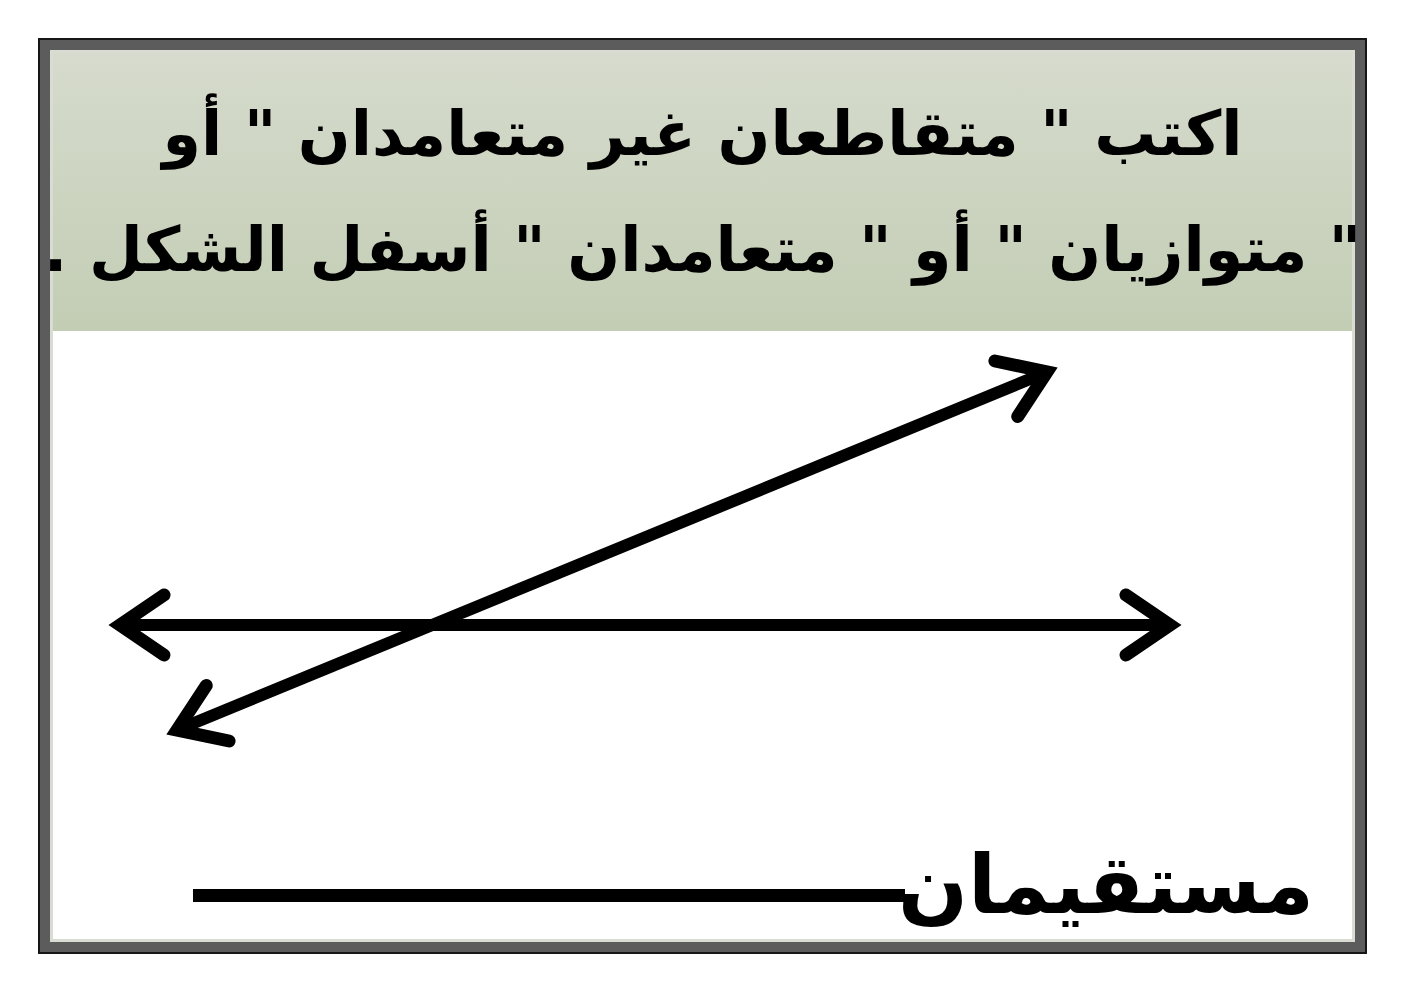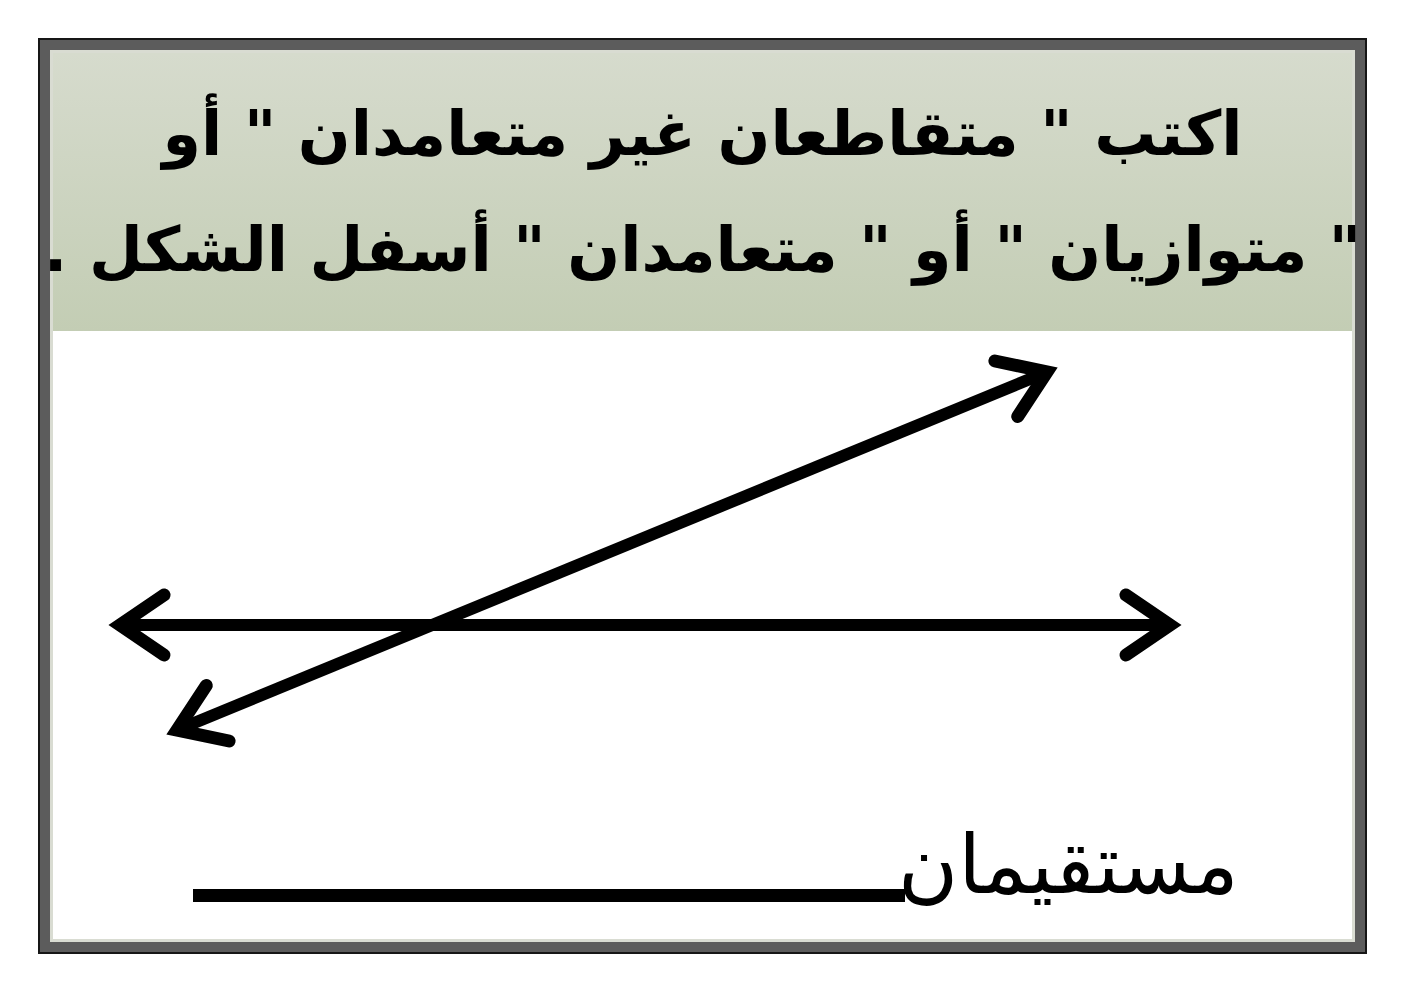--- a/index.html
+++ b/index.html
@@ -52,23 +52,23 @@
     width: 1297px; height: 608px;
   }
   .answer-blank {
     position: absolute;
     left: 140px; top: 558px;
     width: 712px; height: 13px;
     background: #000000;
   }
   .answer-word {
     position: absolute;
-    left: 845px; bottom: 20px;
+    left: 845px; bottom: 0;
     font-size: 82px;
-    font-weight: 400;
+    font-weight: 700;
     line-height: 1.3;
     direction: rtl;
     color: #000000;
     white-space: nowrap;
   }
 </style>
 </head>
 <body>
 
 <div class="frame">

